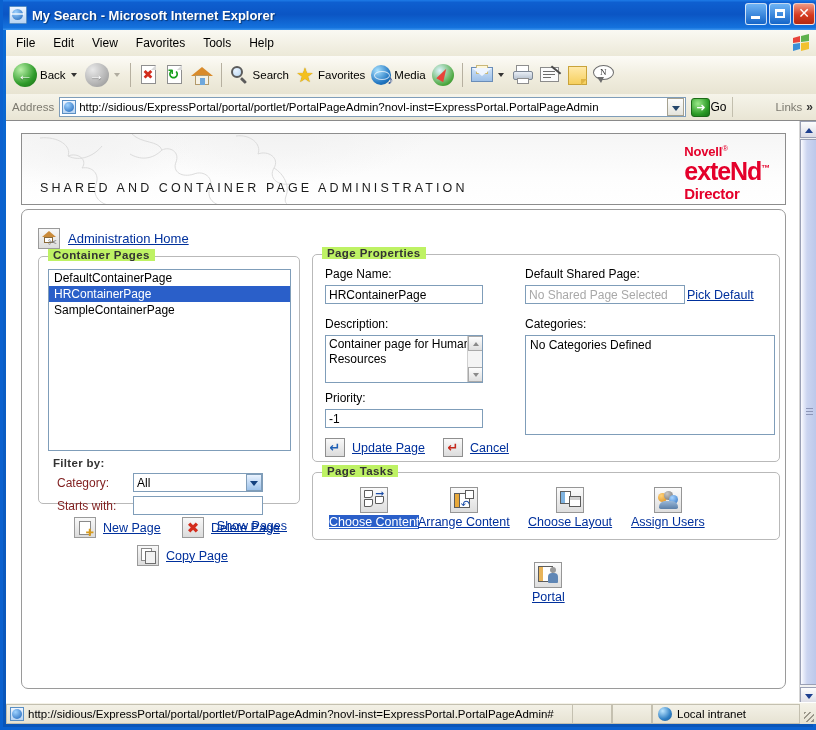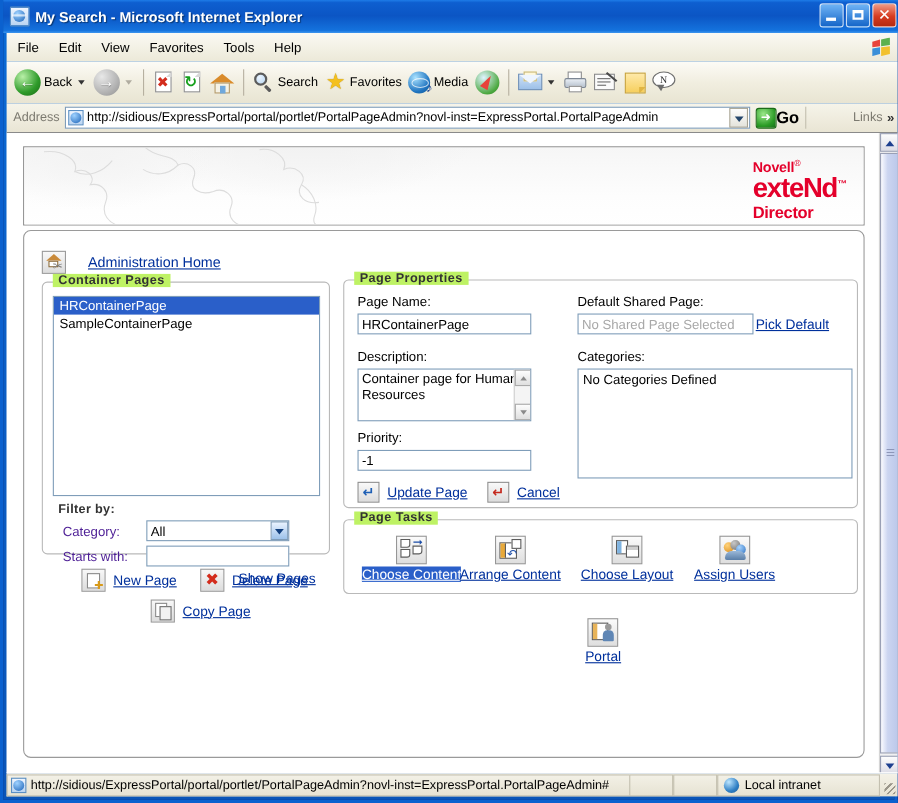--- a/index.html
+++ b/index.html
@@ -142,21 +142,21 @@
   #addr-text{font-size:11.5px;color:#000;white-space:nowrap;overflow:hidden;}
   #addr-drop{
     width:17px;height:18px;flex:none;margin-right:1px;position:relative;
     background:linear-gradient(180deg,#fdfdfd,#e4e4dc);border:1px solid #a6a291;box-sizing:border-box;
   }
   #addr-drop:after{content:"";position:absolute;left:4px;top:7px;border-left:4px solid transparent;border-right:4px solid transparent;border-top:5px solid #23456b;}
   #go-btn{display:flex;align-items:center;margin-left:5px;}
   .go-circ{width:19px;height:19px;border-radius:3px;position:relative;flex:none;
     background:radial-gradient(circle at 35% 28%,#9ae889,#2a9a25 65%,#17711a);border:1px solid #1c6b18;box-sizing:border-box;}
   .go-circ:after{content:"\279C";position:absolute;left:0;top:0;width:17px;height:17px;color:#fff;font-size:11px;line-height:17px;text-align:center;}
-  #go-label{font-size:15px;margin-left:0;color:#000;font-weight:bold;}
+  #go-label{font-size:12px;margin-left:0;color:#000;}
   #links-sep{width:1px;height:20px;background:#c3bfae;margin:0 6px;}
   #links-label{font-size:11.5px;color:#7c7a70;padding-left:36px;}
   #links-chev{font-size:12px;color:#333;margin-left:4px;margin-right:3px;font-weight:bold;}
   
   #viewport{
     position:absolute;left:3px;top:120px;width:810px;height:583px;
     background:#fff;box-sizing:border-box;
     border-top:1px solid #8a8a8a;
     overflow:hidden;
   }
@@ -218,21 +218,21 @@
     background:#fff;border:1px solid #9a9a9a;border-radius:7px;box-sizing:border-box;
   }
   #admin-home{position:absolute;left:16px;top:18px;display:flex;align-items:center;}
   .ico-box{
     width:22px;height:21px;position:relative;flex:none;box-sizing:border-box;
     background:linear-gradient(180deg,#f8f8f8,#dcdcdc);border:1px solid #9a9a9a;
   }
   .link{
     color:#00309c;text-decoration:underline;font-size:12.5px;cursor:pointer;white-space:nowrap;
   }
-  #admin-home .link{margin-left:20px;font-size:13px;text-decoration:underline;}
+  #admin-home .link{margin-left:8px;font-size:13px;text-decoration:underline;}
   .ah-house{position:absolute;left:3px;top:2px;width:13px;height:12px;}
   .ah-house .roof{position:absolute;left:0;top:0;width:0;height:0;border-left:7px solid transparent;border-right:7px solid transparent;border-bottom:6px solid #c98a3a;}
   .ah-house .body{position:absolute;left:2px;top:6px;width:9px;height:6px;background:#fff;border:1px solid #8a6a3a;box-sizing:border-box;}
   .ah-wrench{position:absolute;left:9px;top:8px;width:11px;height:11px;color:#7d7d7d;font-size:11px;line-height:11px;}
   
   .fs{
     position:absolute;border:1px solid #b9b9b9;border-radius:5px;box-sizing:border-box;
   }
   .fs > .legend{
     position:absolute;top:-8px;left:9px;background:#bef264;padding:0 5px;
@@ -247,21 +247,21 @@
     background:#fff;border:1px solid #7f9db9;box-sizing:border-box;overflow:hidden;
   }
   .lp-item{
     height:16px;line-height:16px;padding-left:5px;font-size:12px;color:#000;white-space:nowrap;
   }
   .lp-item.sel{background:#2a5fc9;color:#fff;}
   #filter-by{position:absolute;left:14px;top:200px;font-size:11.5px;font-weight:bold;color:#333;letter-spacing:.3px;}
   .f-row{position:absolute;display:flex;align-items:center;}
   #f-cat{left:18px;top:216px;}
   #f-starts{left:18px;top:239px;}
-  .f-label{font-size:12px;color:#4c1d95;width:76px;}
+  .f-label{font-size:12px;color:#7f1d1d;width:76px;}
   select.combo{
     width:130px;height:19px;font-size:12px;font-family:"Liberation Sans",sans-serif;
     border:1px solid #7f9db9;background:#fff;box-sizing:border-box;
     -webkit-appearance:none;appearance:none;padding-left:3px;
   }
   .combo-wrap{position:relative;width:130px;height:19px;}
   .combo-arrow{
     position:absolute;right:1px;top:1px;width:16px;height:17px;pointer-events:none;
     background:linear-gradient(180deg,#eaf3ff,#9dc2ea);border:1px solid #7f9db9;box-sizing:border-box;
   }
@@ -539,20 +539,21 @@
         <svg width="765" height="72" viewBox="0 0 765 72">
           <g fill="none" stroke="#dcdcdc" stroke-width="1">
             <path d="M18,4 C36,2 50,12 46,22 C56,18 66,26 60,34 C70,32 78,40 74,50 C70,60 76,70 90,72"></path>
             <path d="M110,0 C120,10 136,6 140,16 C148,12 158,18 154,28 C150,38 160,44 172,40 C182,36 192,44 188,54 C184,64 192,72 204,72"></path>
             <path d="M214,2 C228,0 240,10 236,20 C246,16 258,24 252,34 C246,44 256,52 268,50"></path>
             <path d="M46,22 C58,28 72,22 80,12"></path>
             <path d="M140,16 C130,26 118,26 108,20"></path>
             <path d="M252,34 C262,40 268,52 264,62 C262,68 264,70 268,72"></path>
           </g>
         </svg>
+        <div id="banner-title">SHARED AND CONTAINER PAGE ADMINISTRATION</div>
         <div id="logo">
           <div class="l1"><span>Novell</span><sup>®</sup></div>
           <div class="l2"><span>exteNd</span><sup>™</sup></div>
           <div class="l3">Director</div>
         </div>
       </div>
 
       <div id="content">
 
         <div id="admin-home">
@@ -563,20 +564,21 @@
               </div>
             <div class="ah-wrench">✂</div>
           </div>
           <div class="link">Administration Home</div>
         </div>
 
         <div class="fs" id="fs-container">
           <div class="legend">Container Pages</div>
 
           <div id="pagelist">
+            <div class="lp-item">DefaultContainerPage</div>
             <div class="lp-item sel">HRContainerPage</div>
             <div class="lp-item">SampleContainerPage</div>
           </div>
 
           <div id="filter-by">Filter by:</div>
 
           <div class="f-row" id="f-cat">
             <div class="f-label">Category:</div>
             <div class="combo-wrap">
               <select class="combo">

